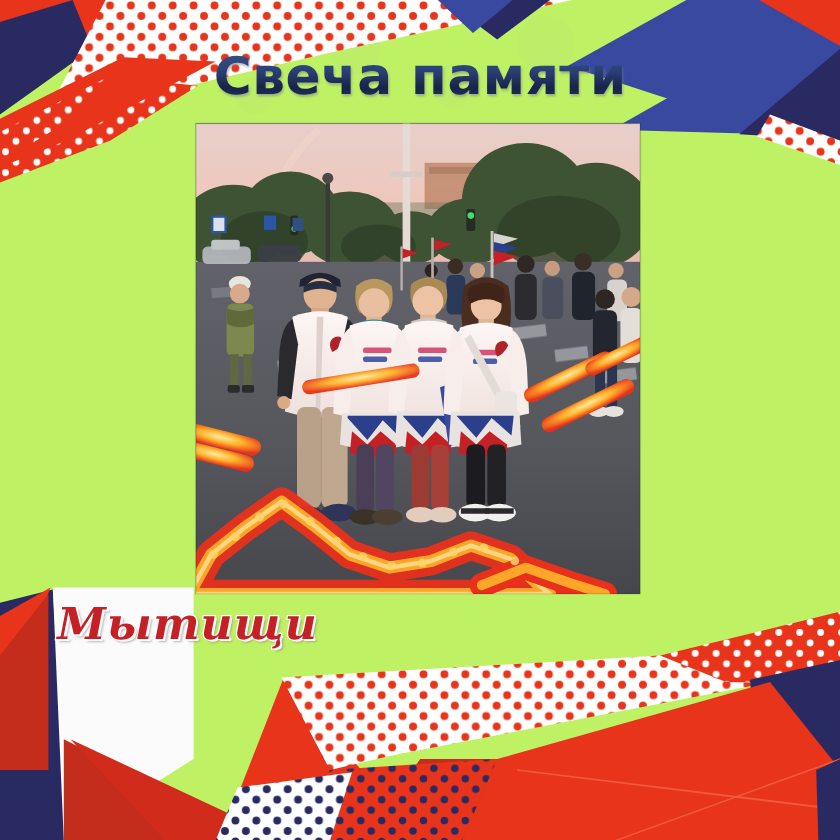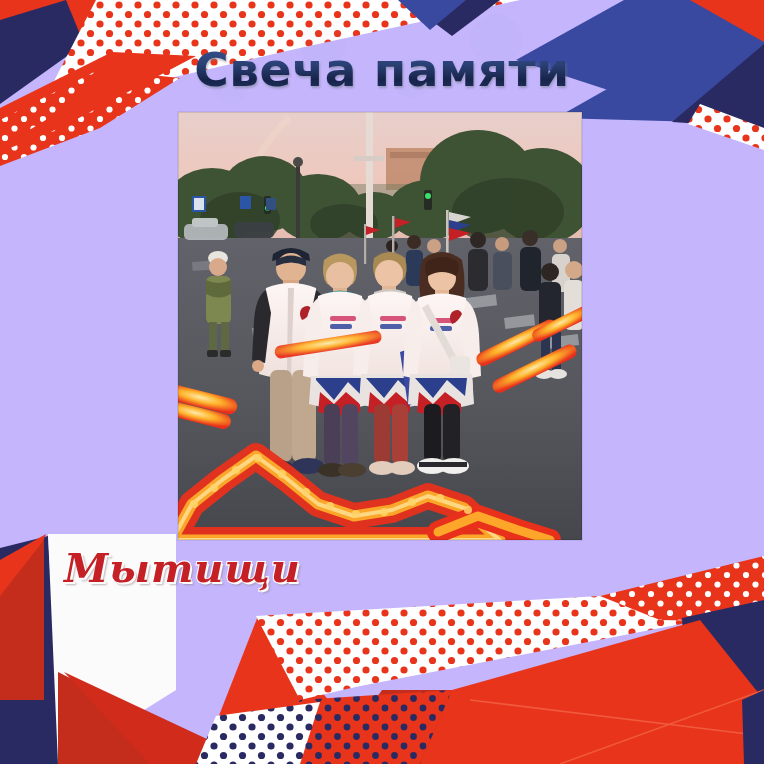--- a/index.html
+++ b/index.html
@@ -4,21 +4,21 @@
 <style>
   * { margin:0; padding:0; box-sizing:border-box; }
   html,body{
     width:764px; height:764px; overflow:hidden;
     background:#ffffff;
     font-family:"Liberation Sans", sans-serif;
   }
   #poster{
     position:relative;
     width:764px; height:764px;
-    background:#c4b5fd;
+    background:#bef264;
     overflow:hidden;
   }
 
   
   .deco{
     position:absolute;
     left:0; top:0;
     width:764px; height:764px;
     pointer-events:none;
   }
@@ -42,21 +42,21 @@
     -webkit-background-clip:text;
     background-clip:text;
     color:transparent;
     -webkit-text-fill-color:transparent;
     filter:drop-shadow(1.5px 2px 1.2px rgba(120,125,140,.55));
   }
 
   
   #city-block{
     position:absolute;
-    left:64px; top:548px;
+    left:52px; top:548px;
     z-index:6;
   }
   #city-text{
     font-family:"DejaVu Serif", serif;
     font-style:italic;
     font-weight:bold;
     font-size:40px;
     line-height:1;
     letter-spacing:1px;
     color:#c42026;

